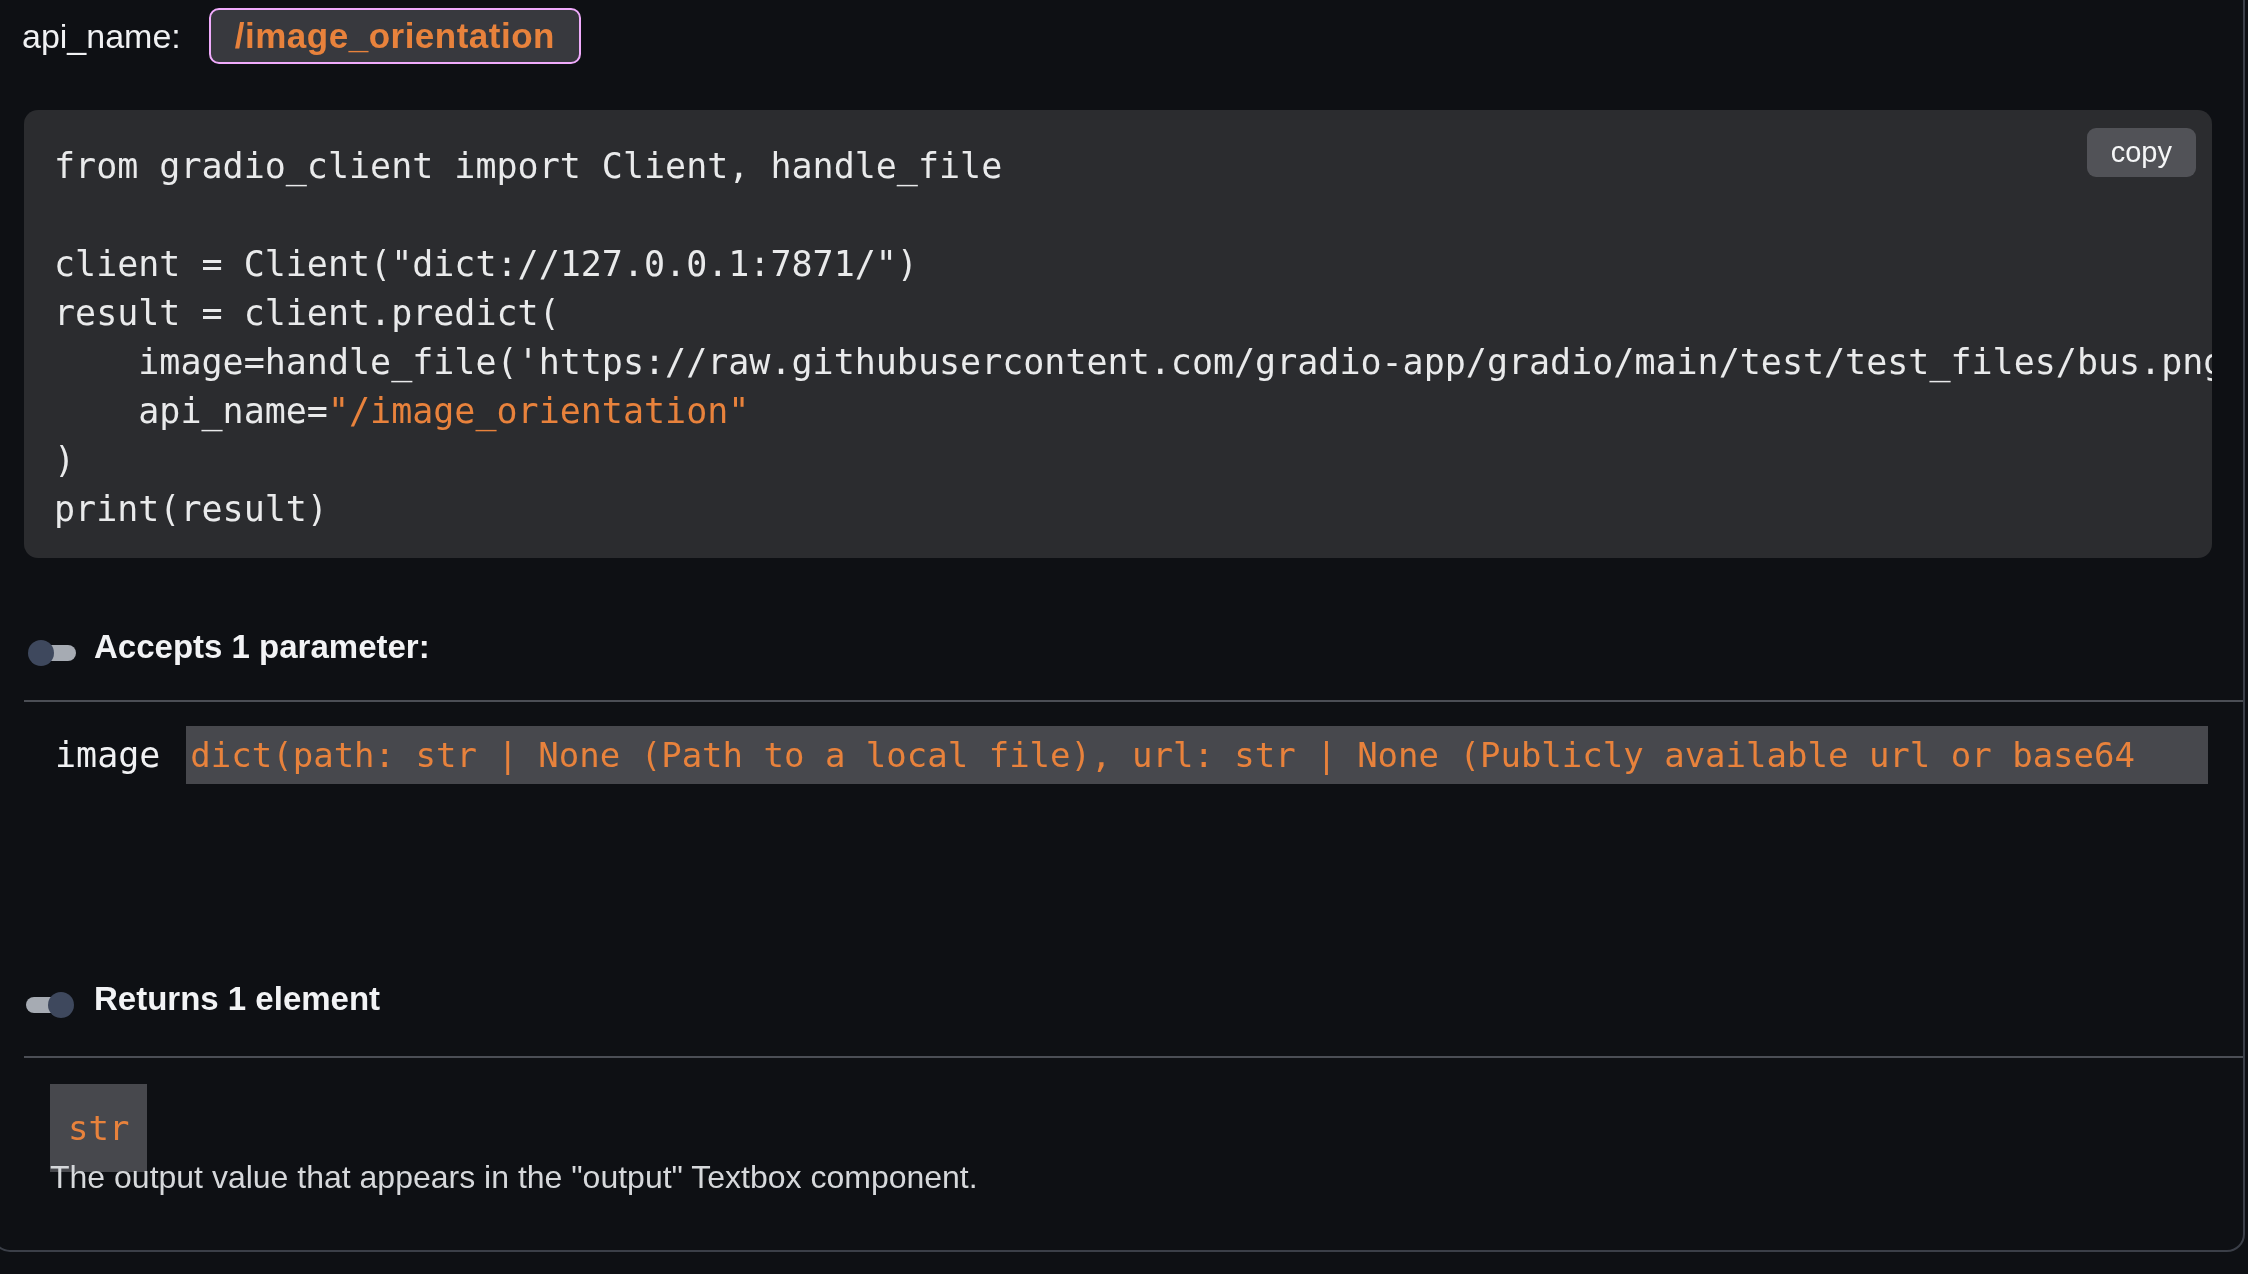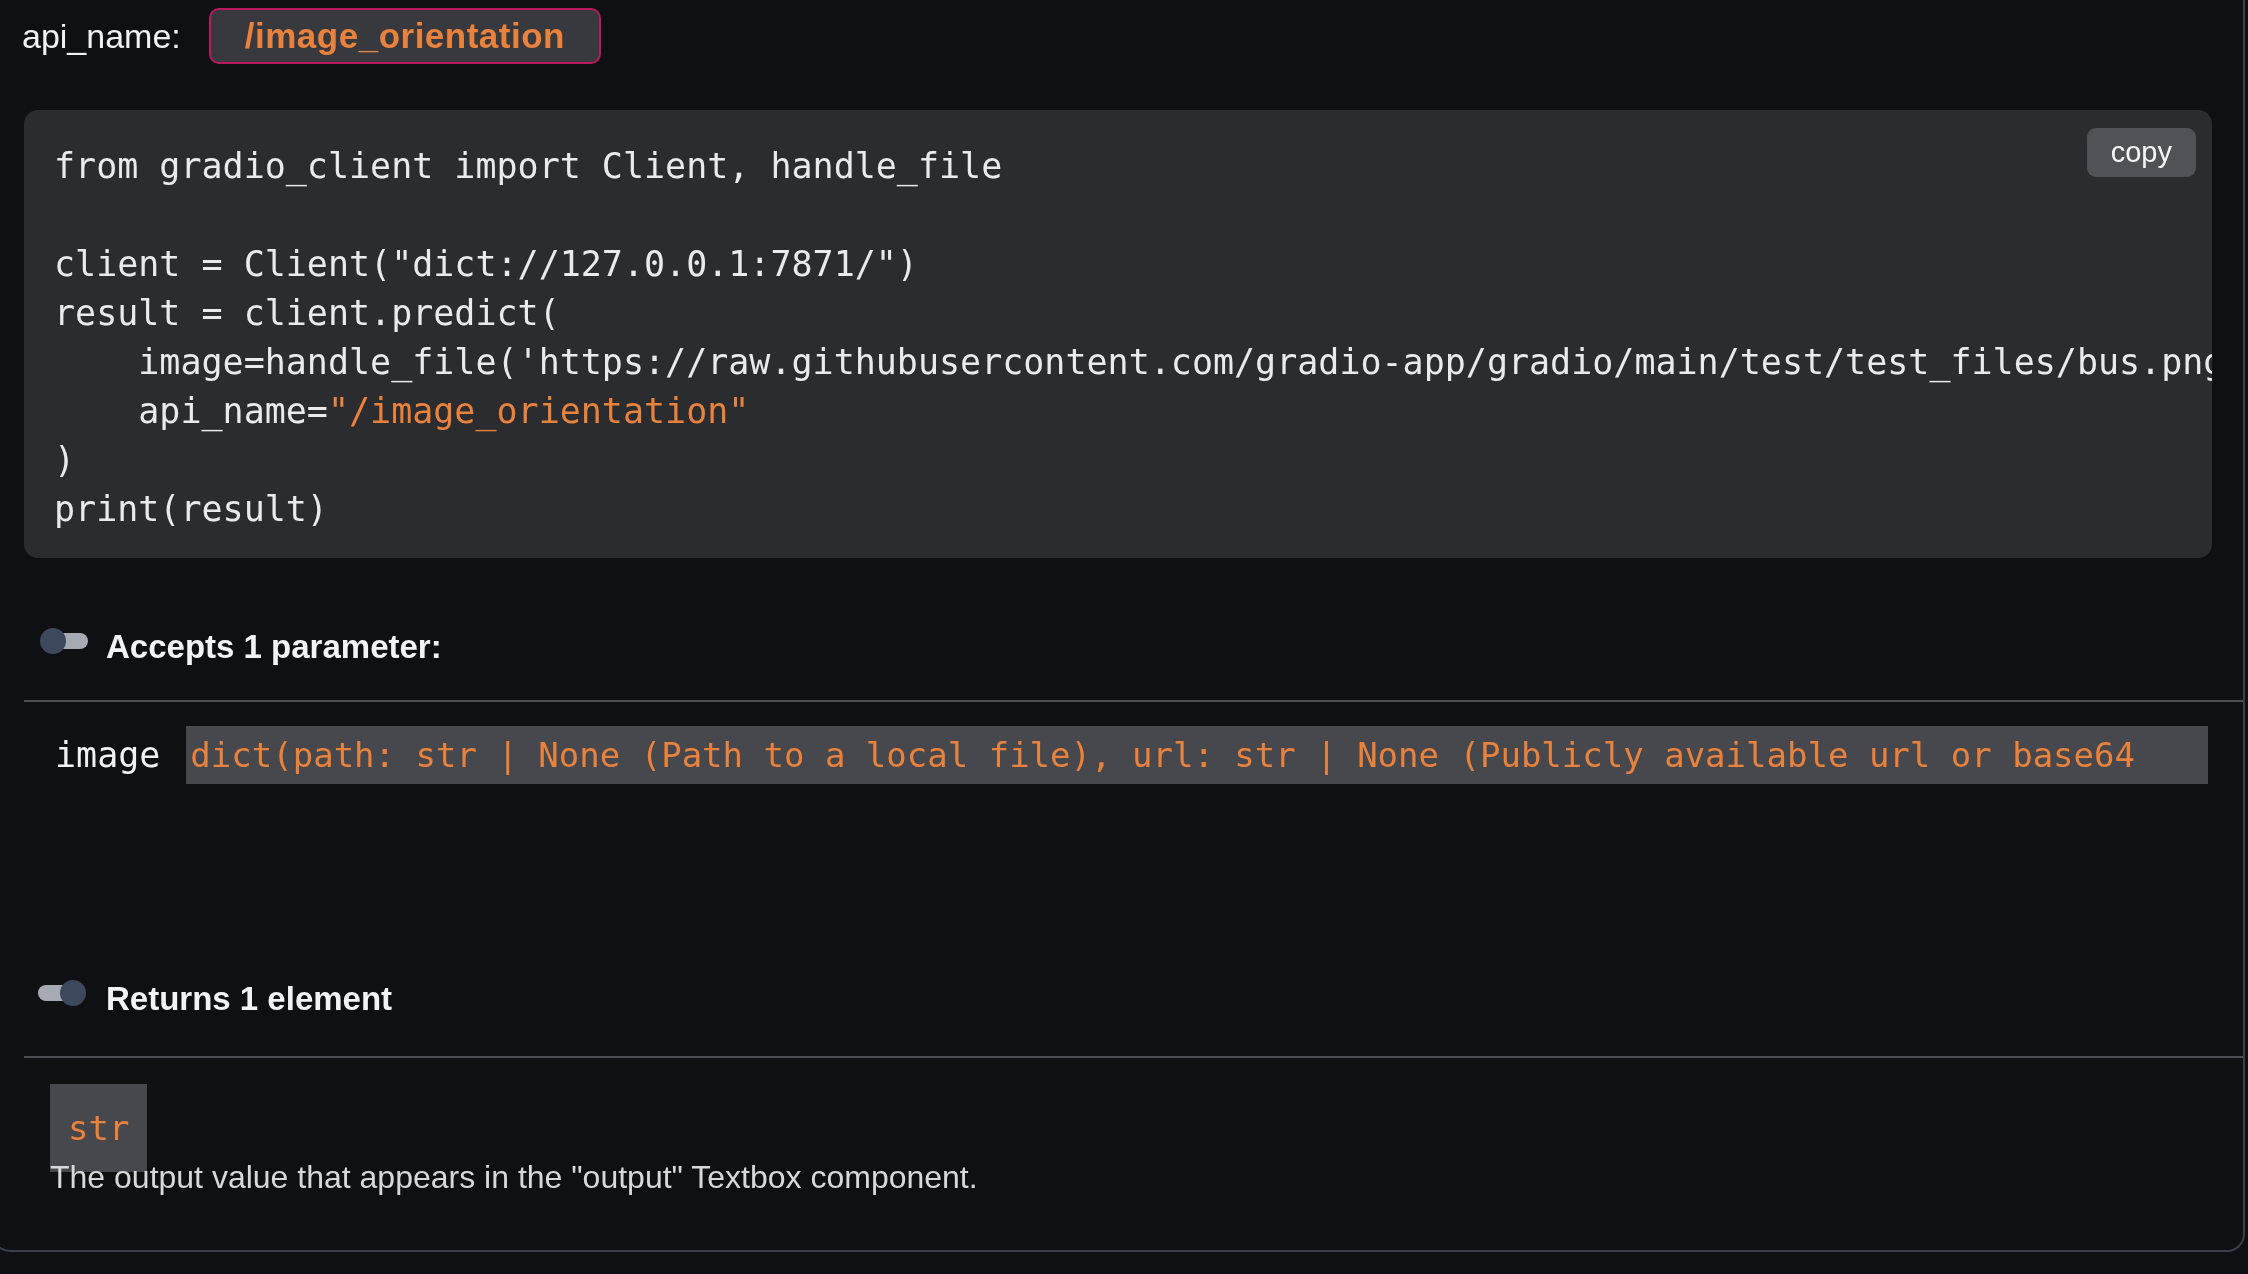--- a/index.html
+++ b/index.html
@@ -11,37 +11,37 @@
   .card{
     position:absolute;left:-8px;top:-30px;width:2253px;height:1282px;
     border:2px solid #3b3f48;border-radius:18px;box-sizing:border-box;
     background:transparent;
   }
   
   .api-row{position:absolute;left:22px;top:8px;display:flex;align-items:center;gap:28px;}
   .api-label{font-size:34px;color:#f0f1f3;}
   .api-chip{
     font-size:35px;font-weight:bold;color:#e8823c;background:#38393e;
-    border:2px solid #be185d;border-radius:10px;padding:6px 34px;letter-spacing:.5px;
+    border:2px solid #f0abfc;border-radius:10px;padding:6px 24px;letter-spacing:.5px;
   }
   
   .code-block{
     position:absolute;left:24px;top:110px;width:2188px;height:448px;box-sizing:border-box;
     background:#2b2c2f;border-radius:14px;padding:32px 0 0 30px;overflow:hidden;
     font-family:"DejaVu Sans Mono",monospace;font-size:35px;line-height:49px;color:#e9eaeb;
   }
   .code-line{white-space:pre;}
   .code-line .accent{color:#e8823c;}
   .copy-btn{
     position:absolute;top:18px;right:16px;background:#515257;color:#f5f6f7;
     border:none;border-radius:9px;padding:8px 24px;font-size:29px;
     font-family:"Liberation Sans",sans-serif;cursor:pointer;
   }
   
-  .section-heading{position:absolute;left:40px;display:flex;align-items:flex-start;gap:20px;}
+  .section-heading{position:absolute;left:28px;display:flex;align-items:flex-end;gap:20px;}
   .section-heading .txt{font-size:33px;font-weight:bold;color:#f2f3f5;}
   .toggle{position:relative;width:46px;height:26px;flex:none;}
   .toggle .pill{position:absolute;top:5px;width:36px;height:16px;border-radius:8px;background:#a6abb3;z-index:1;}
   .toggle .knob{position:absolute;top:0;width:26px;height:26px;border-radius:50%;background:#3e485d;z-index:2;}
   .toggle.knob-left .knob{left:0;} .toggle.knob-left .pill{left:12px;}
   .toggle.knob-right .knob{right:0;} .toggle.knob-right .pill{right:12px;}
   .divider{position:absolute;left:24px;width:2219px;height:2px;background:#4b4e55;}
   
   .param-row{position:absolute;left:55px;top:726px;display:flex;align-items:flex-end;}
   .param-name{

